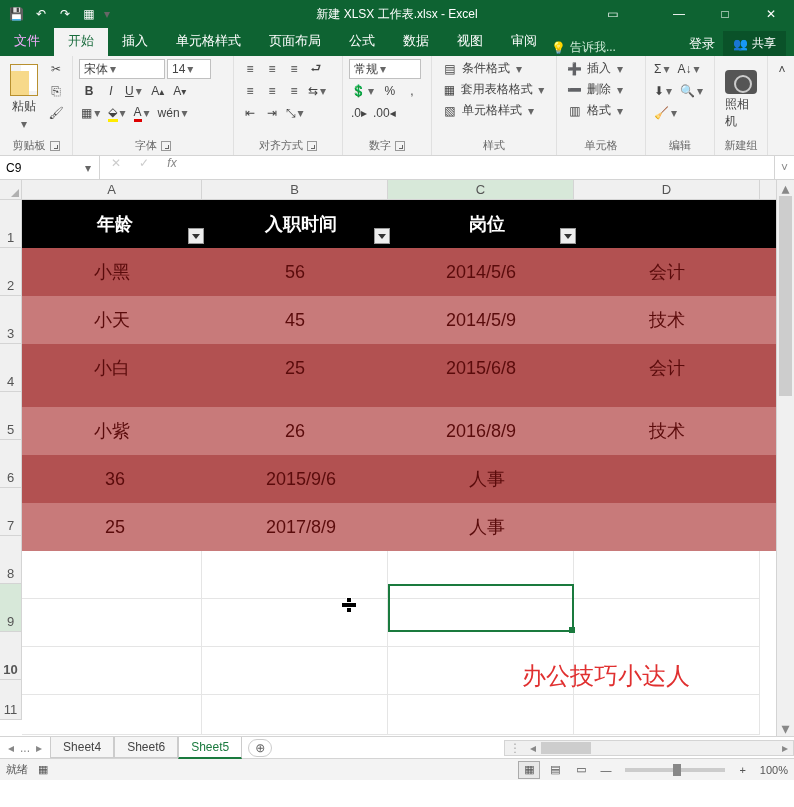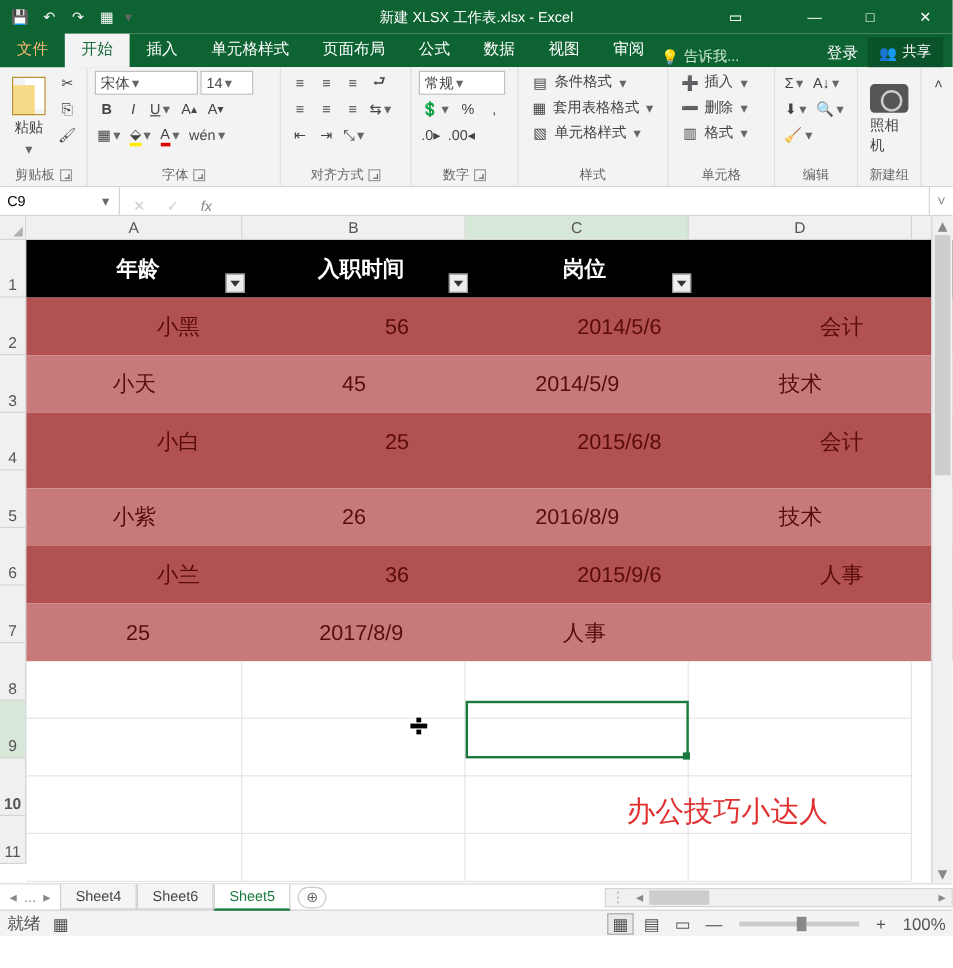--- a/index.html
+++ b/index.html
@@ -10,21 +10,21 @@
 .qat { display: flex; gap: 2px; padding-left: 6px; }
 .qat-btn { width: 22px; height: 22px; display: flex; align-items: center; justify-content: center; cursor: pointer; color: #fff; }
 .title-text { position: absolute; left: 50%; transform: translateX(-50%); white-space: nowrap; }
 .win-controls { margin-left: auto; display: flex; }
 .win-btn { width: 46px; height: 28px; display: flex; align-items: center; justify-content: center; cursor: pointer; }
 .win-group-left { display: flex; margin-right: 20px; }
 
 
 .ribbon-tabs { background: #0e6332; height: 28px; display: flex; align-items: flex-end; color: #fff; font-size: 13px; }
 .tab { padding: 6px 14px 6px; cursor: pointer; }
-.tab.file { background: #0e6332; color: #fdba74; }
+.tab.file { background: #0e6332; color: #f0abfc; }
 .tab.active { background: #f3f3f3; color: #1a6c3d; }
 .tab-right { margin-left: auto; display: flex; align-items: center; gap: 8px; padding-right: 8px; }
 .tell-me { color: #cde9d6; font-size: 12px; display: flex; align-items: center; gap: 4px; }
 .share-btn { background: #0a5229; padding: 4px 10px; font-size: 12px; display: flex; align-items: center; gap: 4px; }
 
 
 .ribbon { background: #f3f3f3; height: 100px; border-bottom: 1px solid #d4d4d4; display: flex; font-size: 12px; color: #444; }
 .group { border-right: 1px solid #e0e0e0; padding: 3px 6px 2px; display: flex; flex-direction: column; }
 .group-body { flex: 1; display: flex; gap: 4px; }
 .group-label { text-align: center; font-size: 11px; color: #666; padding-top: 2px; display: flex; align-items: center; justify-content: center; gap: 4px; }
@@ -35,21 +35,21 @@
 .small-row { display: flex; gap: 2px; align-items: center; }
 .small-btn { min-width: 20px; height: 20px; display: flex; align-items: center; justify-content: center; cursor: pointer; padding: 0 2px; }
 .combo { border: 1px solid #c0c0c0; background: #fff; height: 20px; display: flex; align-items: center; padding: 0 4px; font-size: 12px; }
 .dd { width: 10px; text-align: center; color: #666; cursor: pointer; }
 
 .vstack { display: flex; flex-direction: column; gap: 2px; }
 .menu-btn { display: flex; align-items: center; gap: 4px; padding: 1px 4px; cursor: pointer; white-space: nowrap; }
 .icon-sq { width: 16px; height: 16px; display: inline-flex; align-items: center; justify-content: center; }
 
 
-.formula-bar { height: 24px; background: #fff; border-bottom: 1px solid #d4d4d4; display: flex; align-items: flex-end; font-size: 12px; }
+.formula-bar { height: 24px; background: #fff; border-bottom: 1px solid #d4d4d4; display: flex; align-items: flex-start; font-size: 12px; }
 .name-box { width: 100px; border-right: 1px solid #d4d4d4; padding: 0 6px; display: flex; align-items: center; justify-content: space-between; height: 100%; }
 .fx-area { display: flex; align-items: center; gap: 8px; padding: 0 6px; flex: 1; }
 .fx-btn { width: 20px; color: #888; cursor: pointer; text-align: center; }
 .formula-expand { width: 20px; border-left: 1px solid #d4d4d4; text-align: center; color: #888; cursor: pointer; height: 100%; display: flex; align-items: center; justify-content: center; }
 
 
 .grid-area { position: relative; height: 556px; overflow: hidden; background: #fff; }
 .select-all { position: absolute; left: 0; top: 0; width: 22px; height: 20px; background: #f0f0f0; border-right: 1px solid #d4d4d4; border-bottom: 1px solid #d4d4d4; }
 .select-all::after { content: ''; position: absolute; right: 2px; bottom: 2px; border-style: solid; border-width: 0 0 8px 8px; border-color: transparent transparent #b0b0b0 transparent; }
 .col-headers { position: absolute; left: 22px; top: 0; right: 0; height: 20px; display: flex; background: #f0f0f0; border-bottom: 1px solid #d4d4d4; font-size: 13px; color: #555; }
@@ -62,21 +62,21 @@
 .row-h.sel { background: #d7e8d9; }
 
 .cells { position: absolute; left: 22px; top: 20px; right: 0; bottom: 0; }
 .data-row { display: flex; }
 .hdr-row { background: #000; color: #fff; font-size: 18px; font-weight: bold; }
 .hdr-row .cell { position: relative; display: flex; align-items: center; justify-content: center; border: none; }
 .filter-btn { position: absolute; right: 4px; bottom: 4px; width: 16px; height: 16px; background: #eee; border: 1px solid #999; display: flex; align-items: center; justify-content: center; cursor: pointer; }
 .filter-btn::after { content: ''; border-style: solid; border-width: 5px 4px 0 4px; border-color: #333 transparent transparent; }
 
 .body-row { font-size: 18px; color: #5a0b0b; }
-.body-row.even { background: #b25151; padding-left: 37px; }
+.body-row.even { background: #b25151; }
 .body-row.odd { background: #c87a7a; }
 .body-row .cell { display: flex; align-items: center; justify-content: center; }
 
 .empty-row .cell { border-right: 1px solid #e5e5e5; border-bottom: 1px solid #e5e5e5; }
 .cell { height: 48px; }
 .empty-row .cell, .e8 .cell { height: 48px; }
 
 .selected-cell { position: absolute; border: 2px solid #1a7a3e; pointer-events: none; }
 .fill-handle { position: absolute; right: -3px; bottom: -3px; width: 6px; height: 6px; background: #1a7a3e; }
 
@@ -98,21 +98,21 @@
 .sheet-tab { padding: 3px 12px; border: 1px solid #ccc; border-top: none; background: #fff; cursor: pointer; color: #444; }
 .sheet-tab.active { border-bottom: 2px solid #1a7a3e; color: #1a7a3e; background: #fff; font-weight: 500; }
 .sheet-tab.inactive { background: #f5f5f5; }
 .new-sheet { width: 24px; height: 18px; border: 1px solid #ccc; border-radius: 10px; margin-left: 6px; display: flex; align-items: center; justify-content: center; cursor: pointer; color: #666; }
 .hscroll { margin-left: auto; height: 16px; background: #f0f0f0; display: flex; align-items: center; width: 290px; border: 1px solid #d4d4d4; }
 .hscroll .arr { width: 16px; text-align: center; color: #888; cursor: pointer; }
 .hscroll .track { flex: 1; position: relative; height: 100%; }
 .hscroll .thumb { position: absolute; left: 0; width: 50px; top: 1px; bottom: 1px; background: #cdcdcd; }
 
 
-.statusbar { height: 22px; background: #f3f3f3; border-top: 1px solid #d4d4d4; display: flex; align-items: center; font-size: 14px; color: #555; padding: 0 6px; }
+.statusbar { height: 22px; background: #f3f3f3; border-top: 1px solid #d4d4d4; display: flex; align-items: center; font-size: 11px; color: #555; padding: 0 6px; }
 .status-right { margin-left: auto; display: flex; align-items: center; gap: 4px; }
 .view-btn { width: 22px; height: 18px; display: flex; align-items: center; justify-content: center; cursor: pointer; border: 1px solid transparent; }
 .view-btn.active { border-color: #aaa; background: #e8e8e8; }
 .zoom-slider { width: 100px; height: 4px; background: #ccc; position: relative; margin: 0 6px; }
 .zoom-slider .tick { position: absolute; left: 50%; top: -3px; width: 1px; height: 10px; background: #888; }
 .zoom-slider .knob { position: absolute; left: 48%; top: -4px; width: 8px; height: 12px; background: #888; cursor: pointer; }
 .zoom-btn { cursor: pointer; padding: 0 4px; }
 
 
 .paste-icon { width: 28px; height: 32px; background: linear-gradient(#f7d98a,#f7d98a) 0 6px/18px 26px no-repeat, linear-gradient(#fff,#fff) 10px 0/18px 26px no-repeat; border: 1px solid #b8902f; position: relative; }
@@ -430,21 +430,20 @@
           <div class="cell col-C">2015/6/8</div>
           <div class="cell col-D">会计</div>
         </div>
         <div class="data-row body-row odd" style="height: 48px;">
           <div class="cell col-A">小紫</div>
           <div class="cell col-B">26</div>
           <div class="cell col-C">2016/8/9</div>
           <div class="cell col-D">技术</div>
         </div>
         <div class="data-row body-row even" style="height: 48px;">
-          <div class="cell col-A">小兰</div>
           <div class="cell col-B">36</div>
           <div class="cell col-C">2015/9/6</div>
           <div class="cell col-D">人事</div>
         </div>
         <div class="data-row body-row odd" style="height: 48px;">
           <div class="cell col-B">25</div>
           <div class="cell col-C">2017/8/9</div>
           <div class="cell col-D">人事</div>
         </div>
       </div>

